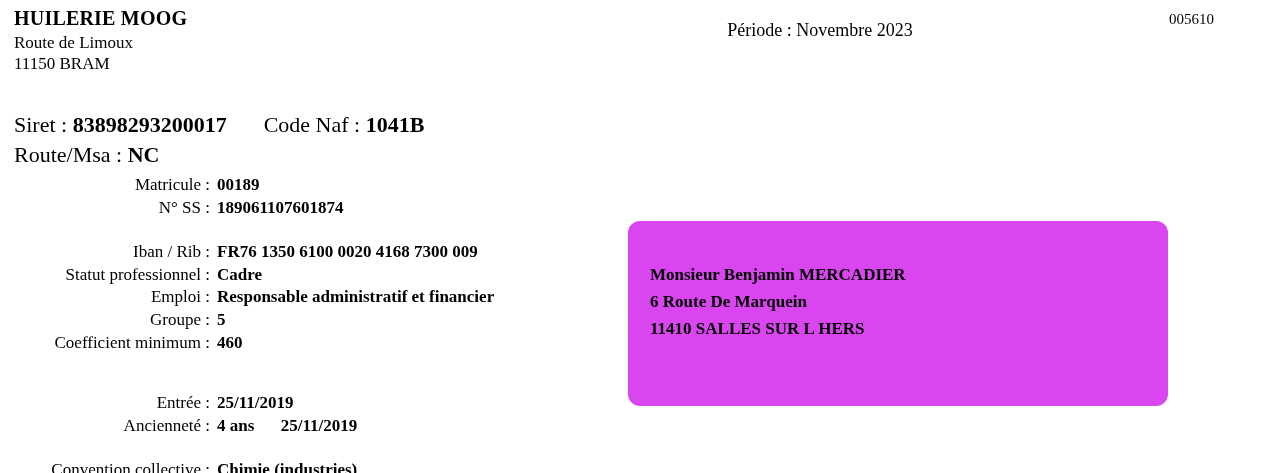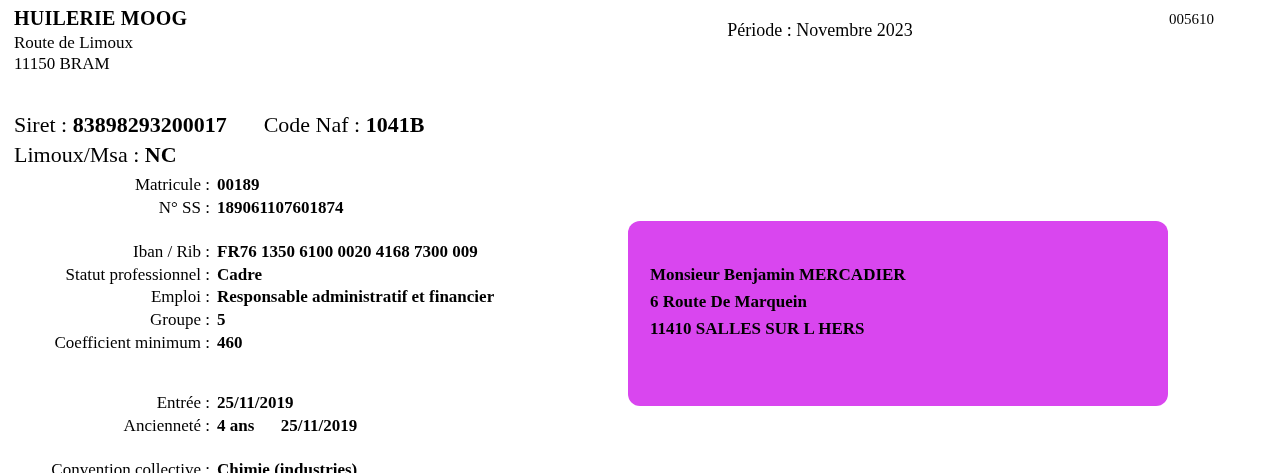--- a/index.html
+++ b/index.html
@@ -153,21 +153,21 @@
 
   <div class="siret-block">
     <div>
       <span class="lbl">Siret :</span>
       <span class="val">83898293200017</span>
       <span class="siret-gap"></span>
       <span class="lbl">Code Naf :</span>
       <span class="val">1041B</span>
     </div>
     <div>
-      <span class="lbl">Limoux/Msa :</span>
+      <span class="lbl">Route/Msa :</span>
       <span class="val">NC</span>
     </div>
   </div>
 
   <table class="details">
     <tbody>
       <tr>
         <td class="lbl">Matricule :</td>
         <td class="val">00189</td>
       </tr>

